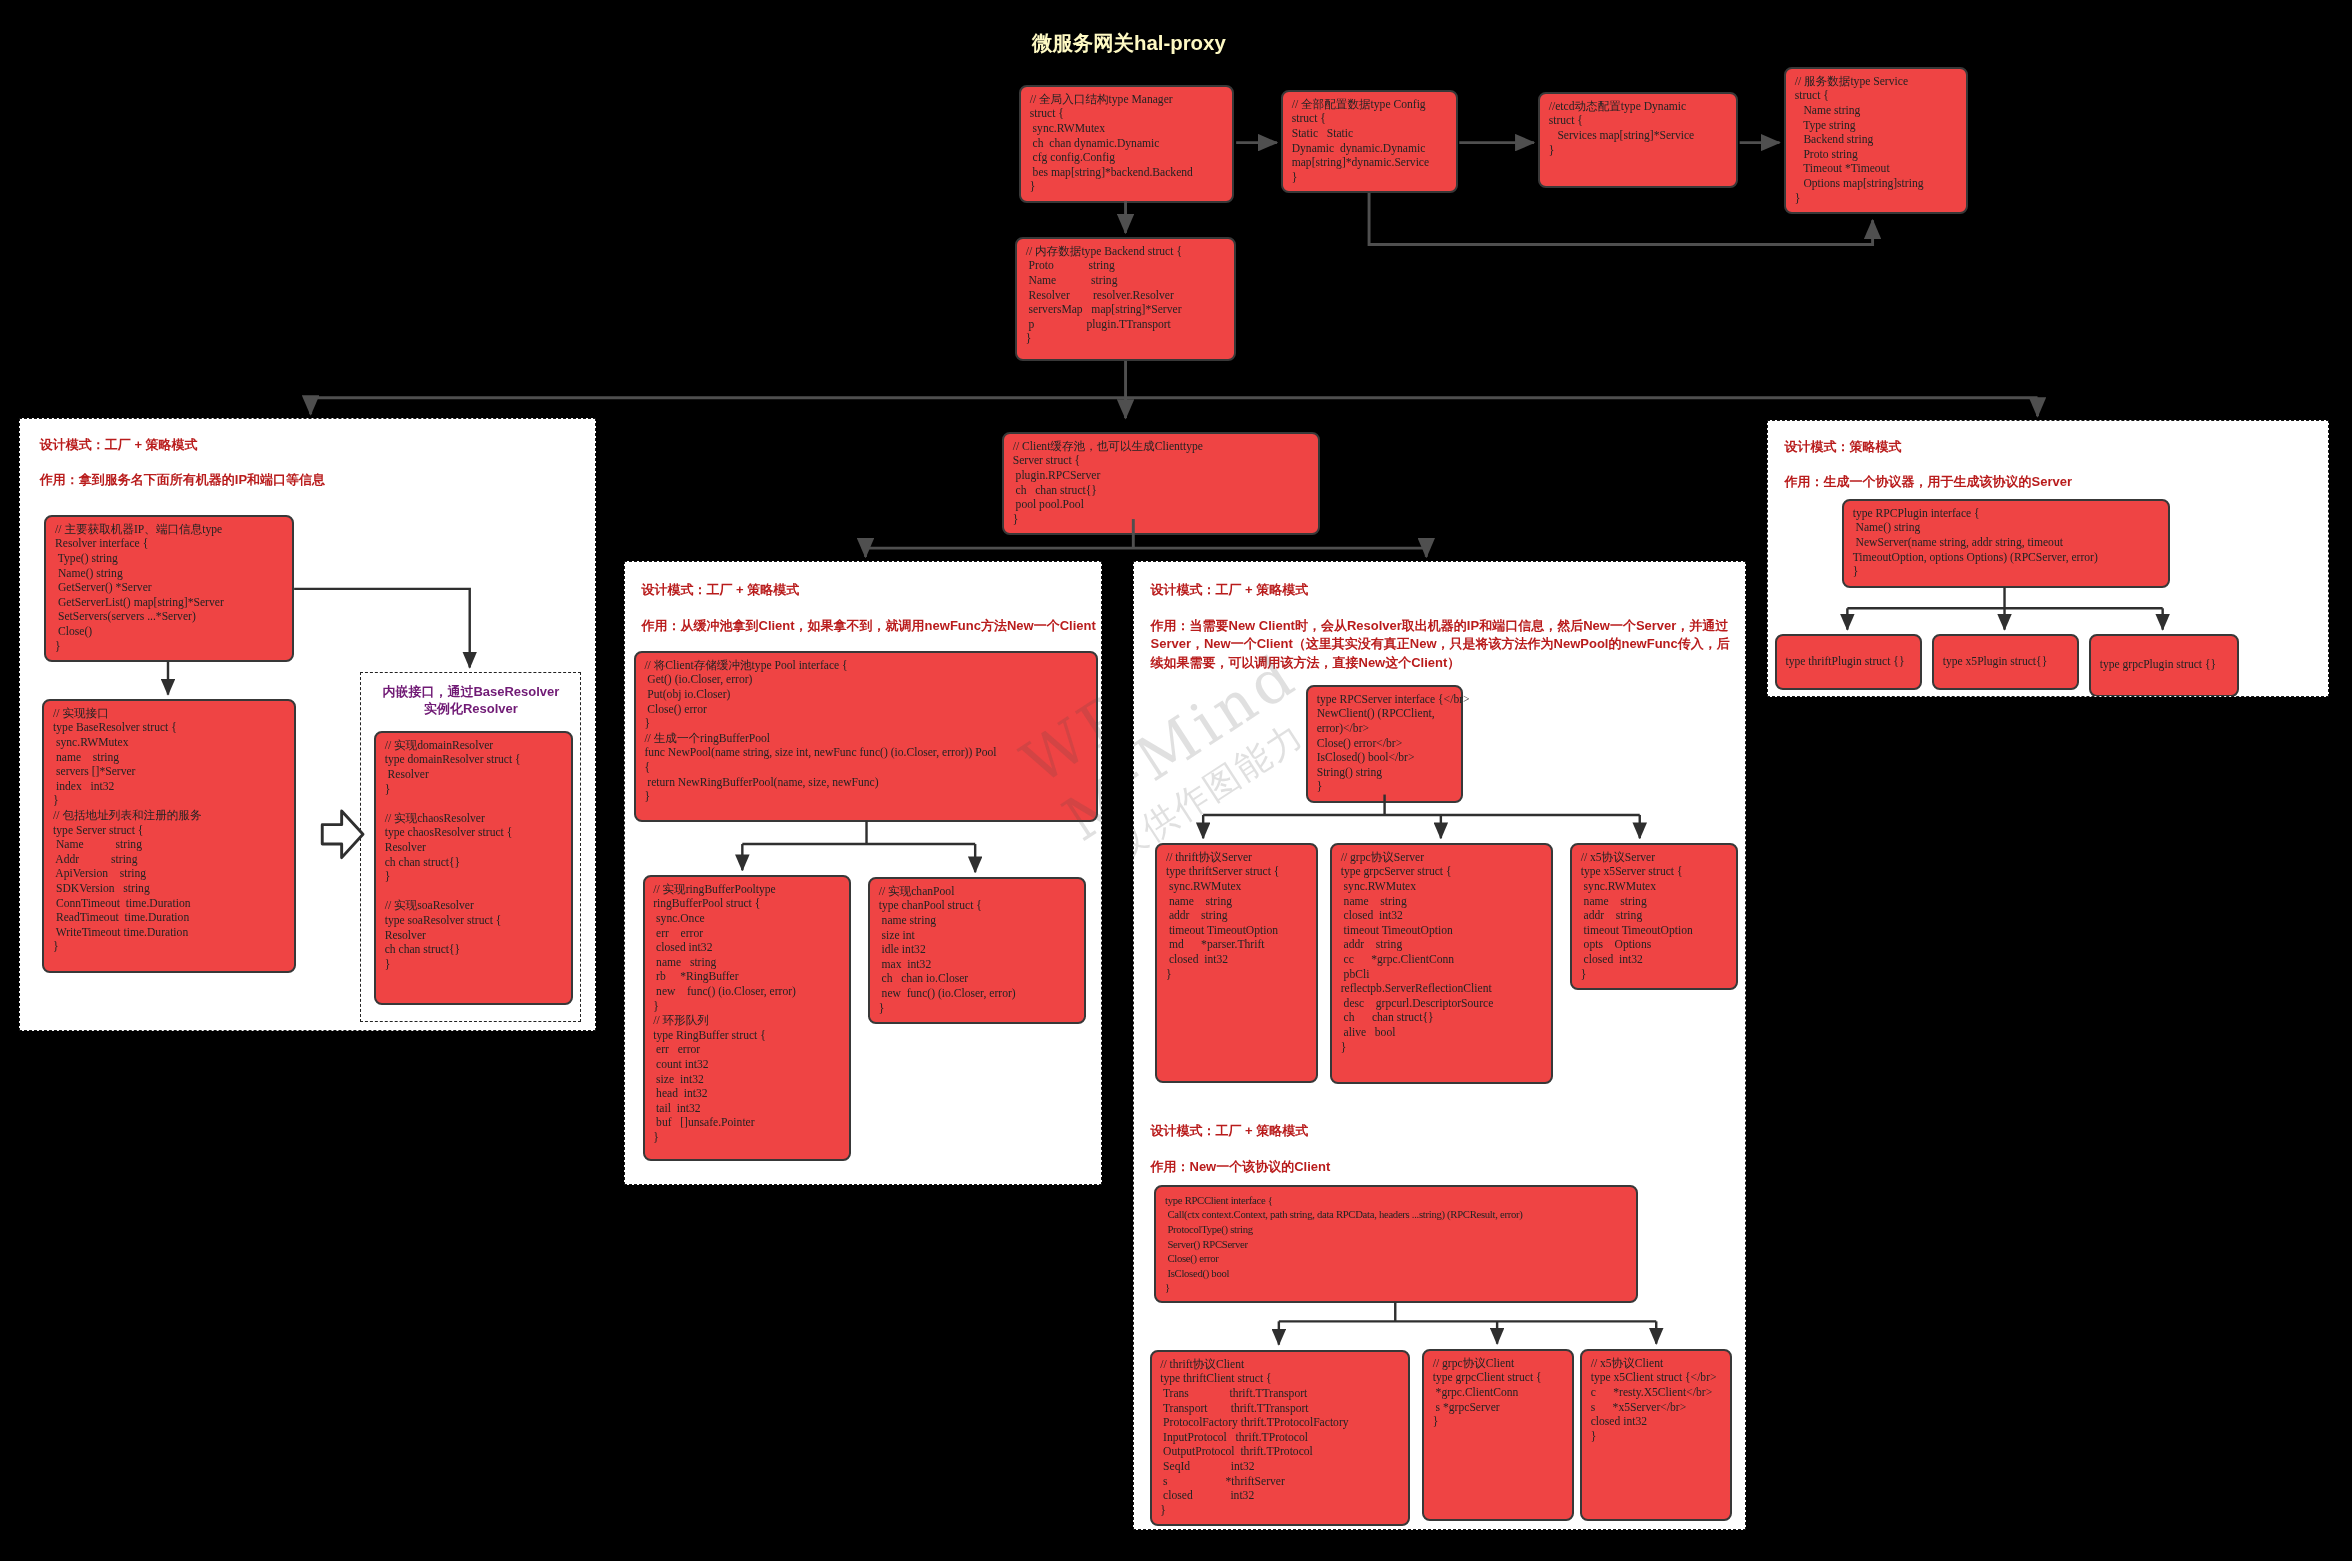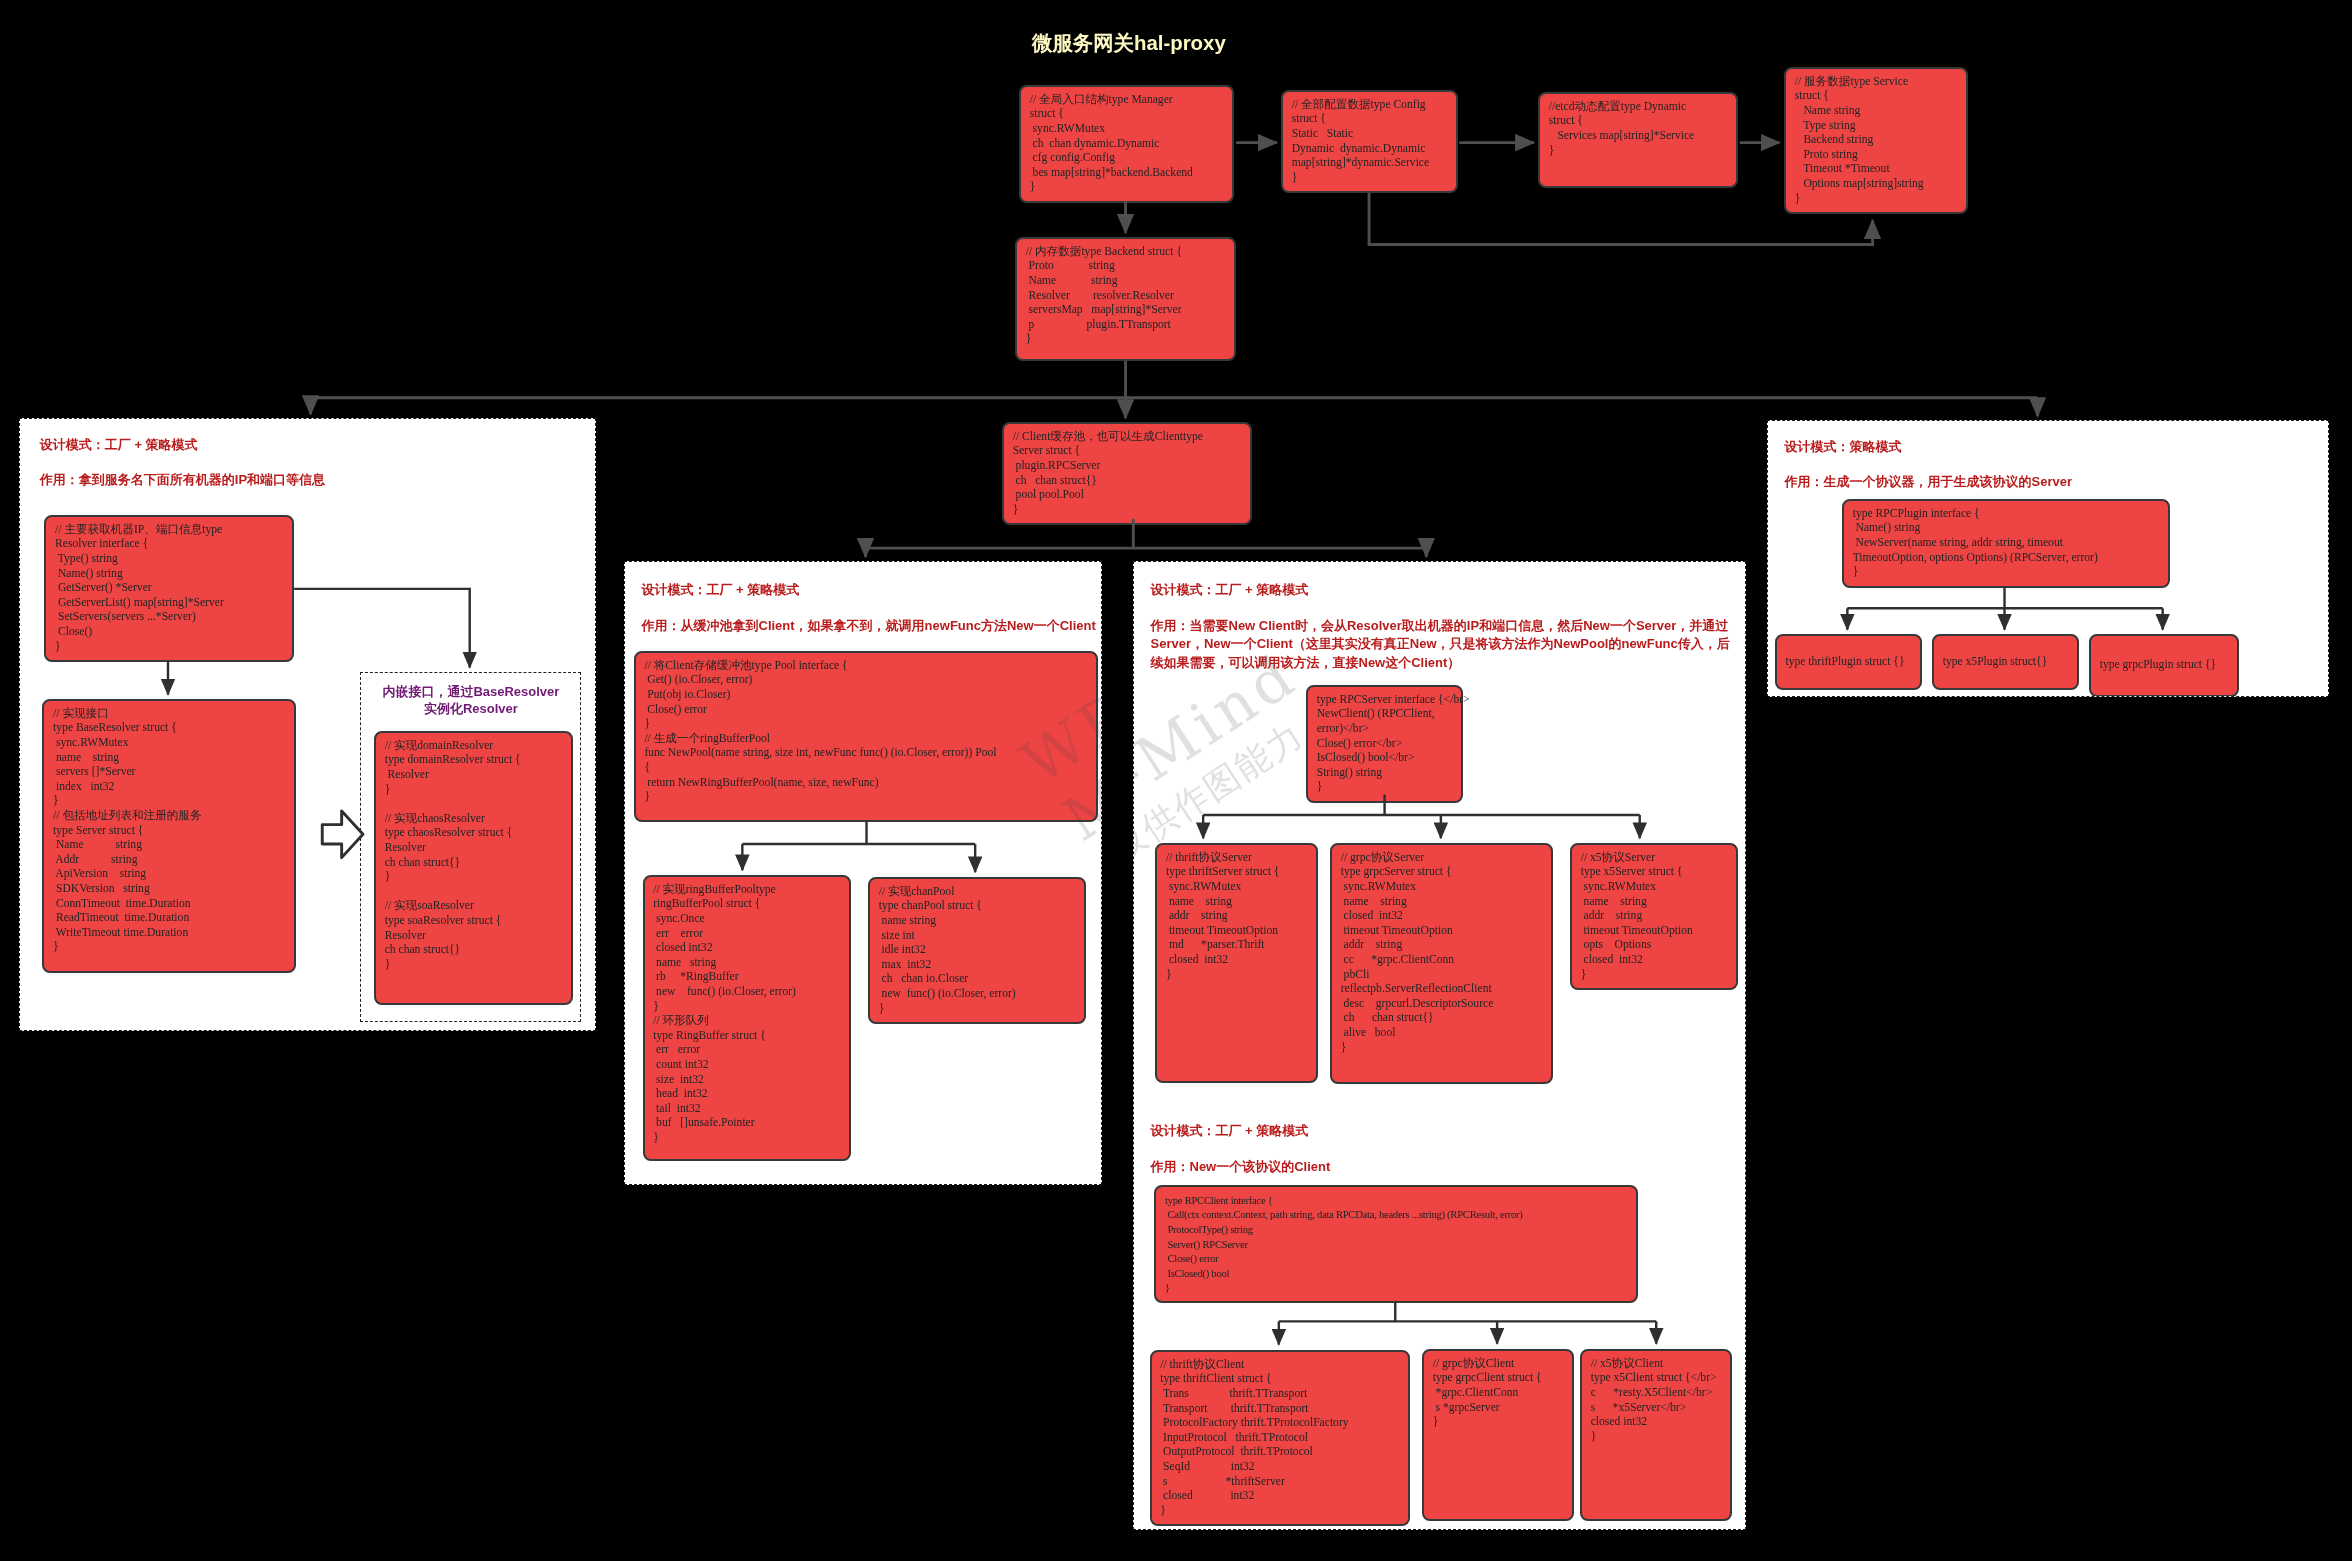--- a/index.html
+++ b/index.html
@@ -56,21 +56,21 @@
    Timeout *Timeout
    Options map[string]string
 }</div>
   <div class="code" style="left:1015px;top:237px;width:221px;min-height:124px;">// 内存数据type Backend struct {
  Proto            string
  Name            string
  Resolver        resolver.Resolver
  serversMap   map[string]*Server
  p                  plugin.TTransport
 }</div>
-  <div class="code" style="left:1002px;top:422px;width:250px;min-height:97px;">// Client缓存池，也可以生成Clienttype
+  <div class="code" style="left:1002px;top:432px;width:318px;min-height:97px;">// Client缓存池，也可以生成Clienttype
 Server struct {
  plugin.RPCServer
  ch   chan struct{}
  pool pool.Pool
 }</div>
 
   <div class="panel" style="left:19.4px;top:418px;width:577px;height:613px;">
     <div class="rh" style="left:19.4px;top:16.5px;">设计模式：工厂 + 策略模式</div>
     <div class="rh" style="left:19.4px;top:52px;">作用：拿到服务名下面所有机器的IP和端口等信息</div>
     <div class="code" style="left:24px;top:96px;width:250px;min-height:147px;">// 主要获取机器IP、端口信息type

